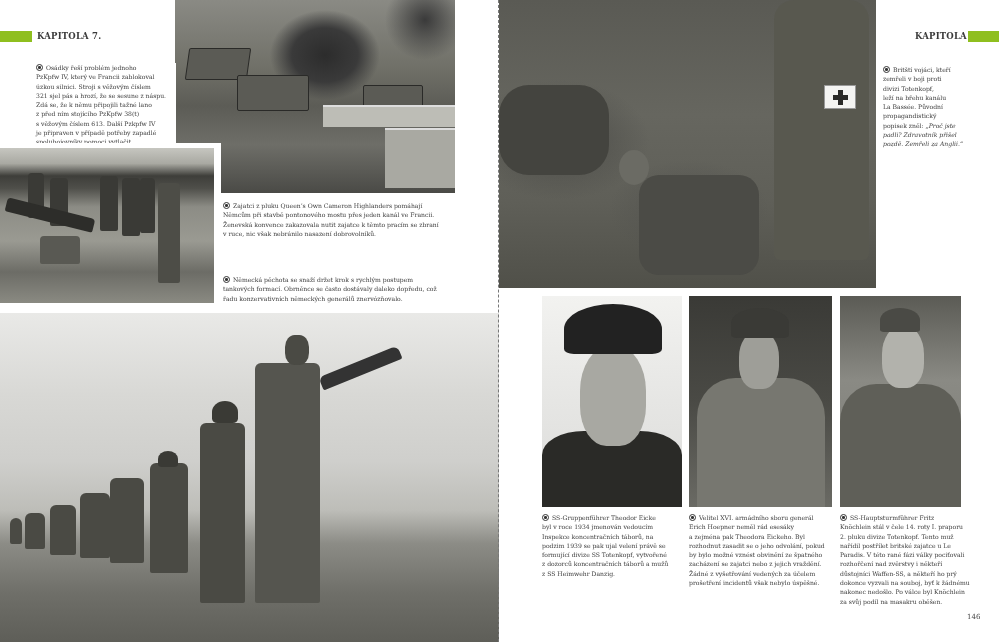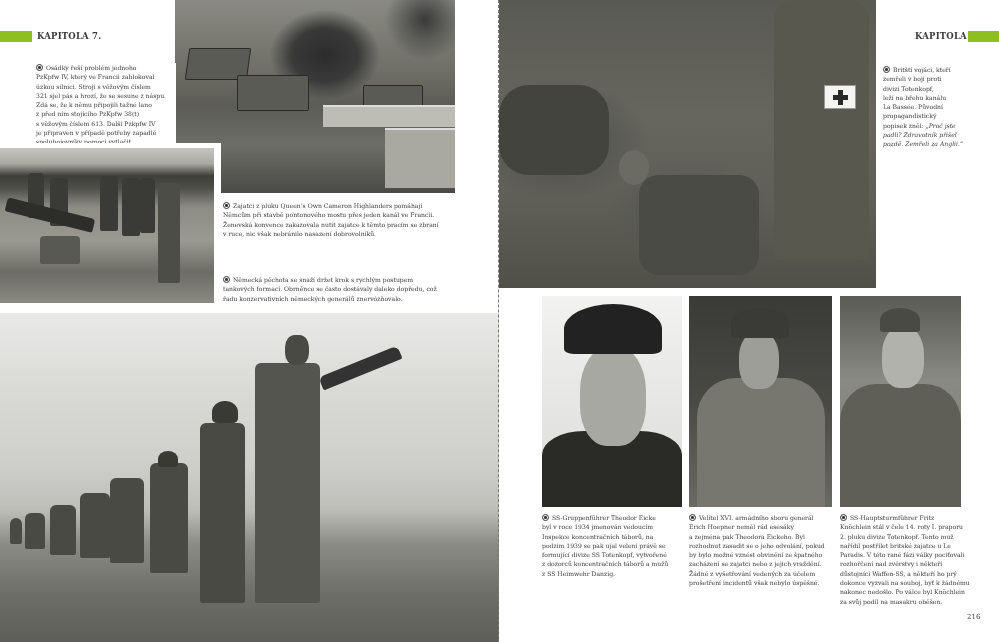--- a/index.html
+++ b/index.html
@@ -247,14 +247,14 @@
     <div>2. pluku divize Totenkopf. Tento muž</div>
     <div>nařídil postřílet britské zajatce u Le</div>
     <div>Paradis. V této rané fázi války pociťovali</div>
     <div>rozhořčení nad zvěrstvy i někteří</div>
     <div>důstojníci Waffen-SS, a někteří ho prý</div>
     <div>dokonce vyzvali na souboj, byť k žádnému</div>
     <div>nakonec nedošlo. Po válce byl Knöchlein</div>
     <div>za svůj podíl na masakru oběšen.</div>
   </div>
 
-  <div class="page-number" style="left:468px;top:613px;">216</div>
+  <div class="page-number" style="left:468px;top:613px;">146</div>
 </div>
 
 </body></html>

